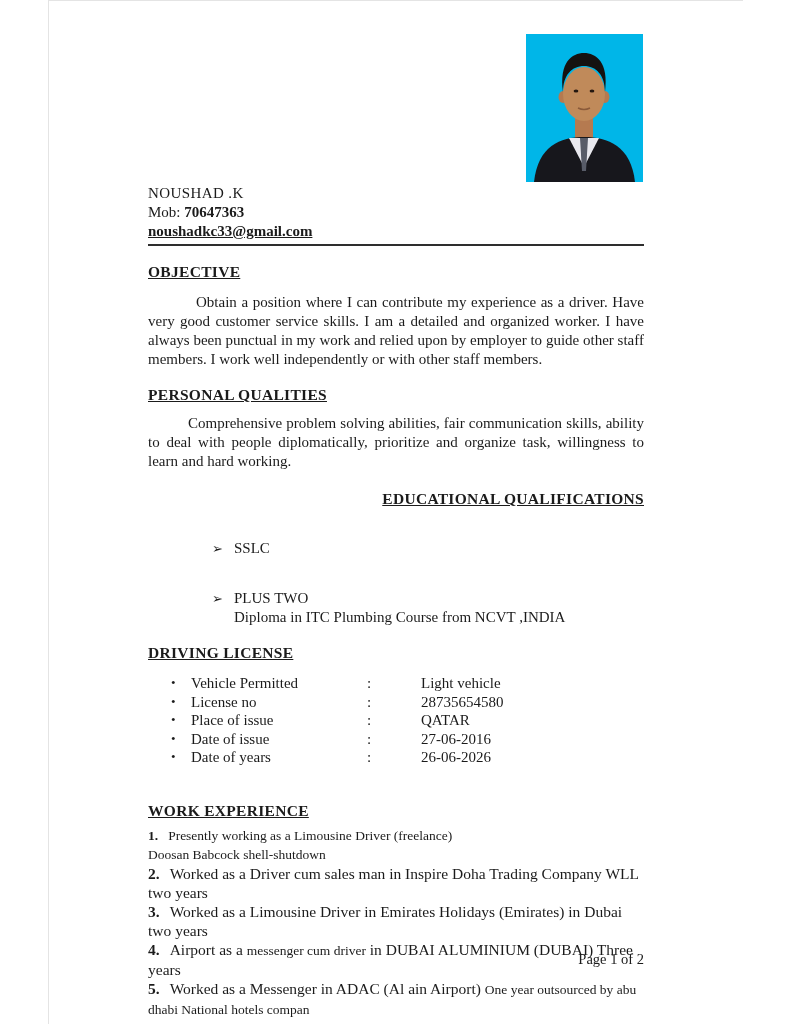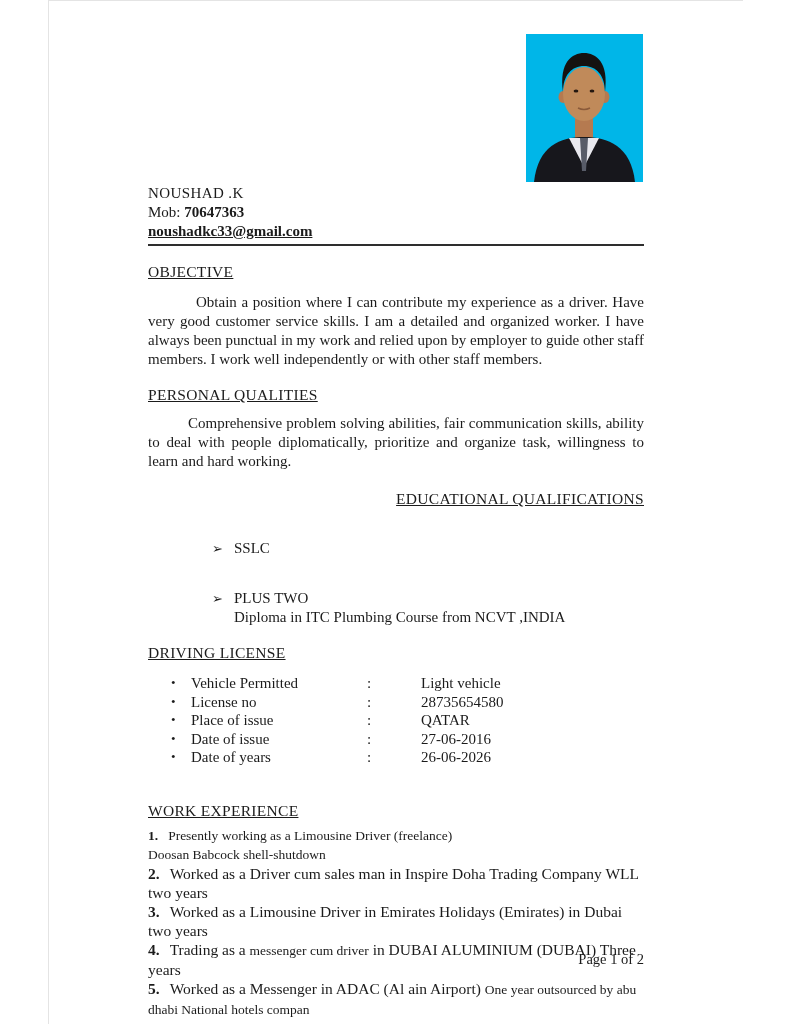--- a/index.html
+++ b/index.html
@@ -31,21 +31,21 @@
     border-bottom:2px solid #2e2e2e;
     padding-bottom:3px;
   }
   .header-name { letter-spacing:0.4px; }
   .header-mobile { font-weight:bold; }
   .header-email { font-weight:bold; text-decoration:underline; }
 
   
   h2.sec {
     font-size:15.5px;
-    font-weight:normal;
+    font-weight:bold;
     text-decoration:underline;
     letter-spacing:0.3px;
     margin:16px 0 0 0;
     line-height:19px;
   }
   h2.edu-h   { margin-top:18px;text-align:right; }
   h2.work-h  { margin-top:34px; }
 
   .para {
     margin:12px 0 0 0;
@@ -159,21 +159,21 @@
         <span class="dl-value">26-06-2026</span>
       </div>
     </div>
 
     <h2 class="sec work-h">WORK EXPERIENCE</h2>
     <div class="work-list">
       <p class="work-item size-small"><b class="num">1.</b><span>Presently working as a Limousine Driver  (freelance)</span></p>
       <p class="work-item work-sub size-small">Doosan Babcock shell-shutdown</p>
       <p class="work-item size-normal"><b class="num">2.</b><span>Worked as a  Driver cum sales man  in Inspire Doha Trading Company WLL two years</span></p>
       <p class="work-item size-normal"><b class="num">3.</b><span>Worked as a Limousine Driver   in Emirates Holidays (Emirates)  in Dubai  two years</span></p>
-      <p class="work-item size-normal"><b class="num">4.</b><span>Trading  as a </span><span class="size-small">messenger cum driver</span><span> in DUBAI ALUMINIUM (DUBAI) Three years</span></p>
+      <p class="work-item size-normal"><b class="num">4.</b><span>Airport  as a </span><span class="size-small">messenger cum driver</span><span> in DUBAI ALUMINIUM (DUBAI) Three years</span></p>
       <p class="work-item size-normal"><b class="num">5.</b><span>Worked as a Messenger in ADAC (Al ain Airport)    </span><span class="size-small">One year outsourced by abu dhabi National hotels compan</span></p>
     </div>
 
   </div>
 
   <div class="footer">Page 1 of 2</div>
 
 </div>
 
 </body></html>

